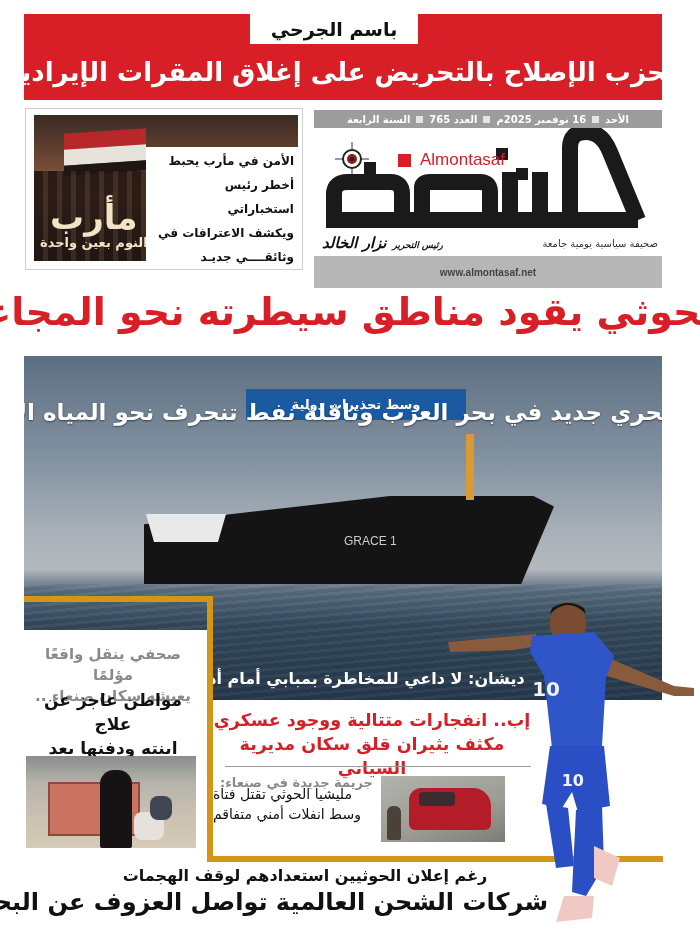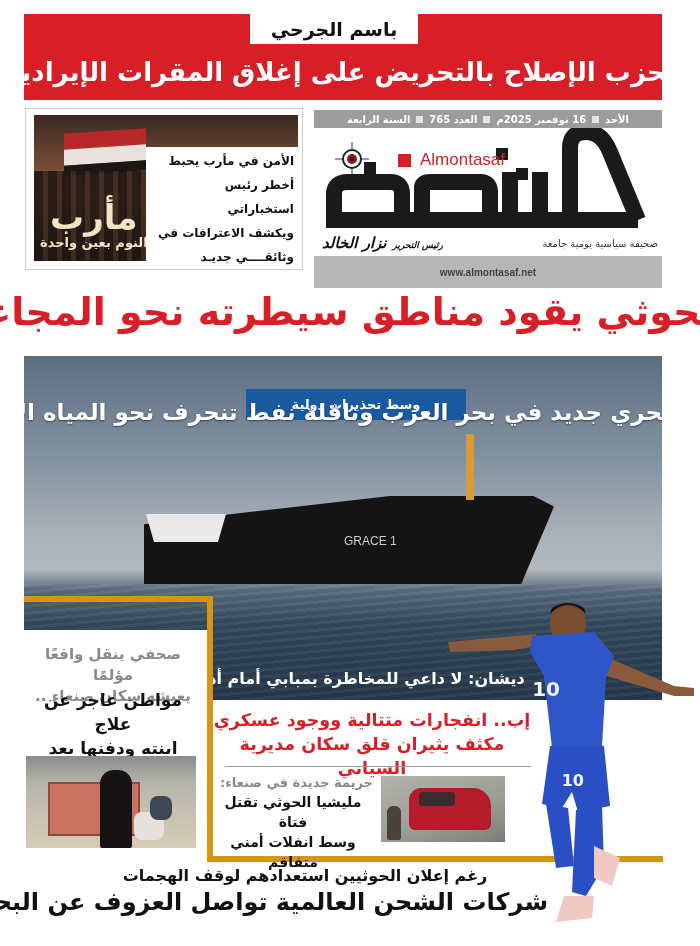--- a/index.html
+++ b/index.html
@@ -85,21 +85,21 @@
   
   .mid-col { left: 213px; top: 700px; width: 323px; height: 156px; background: #fff; padding-left: 36px; }
   .ib-head { left: 0; top: 8px; width: 318px; color: #d81e26; font-weight: bold; font-size: 17.5px; line-height: 24px; text-align: center; }
   .mid-rule { left: 12px; top: 66px; width: 306px; height: 1px; background: #9a9a9a; }
   .car-img { left: 168px; top: 76px; width: 124px; height: 66px; overflow: hidden;
     background: linear-gradient(160deg, #b3b3ad 0%, #9c9c95 60%, #7d7b76 100%); }
   .car-img .car { position: absolute; left: 28px; top: 12px; width: 82px; height: 42px; background: #b51c2a; border-radius: 12px 18px 6px 6px; }
   .car-img .win { position: absolute; left: 38px; top: 16px; width: 36px; height: 14px; background: #3a2c30; border-radius: 4px; }
   .car-img .person { position: absolute; left: 6px; top: 30px; width: 14px; height: 34px; background: #4a4238; border-radius: 6px 6px 2px 2px; }
   .crime-kicker { left: 0; top: 74px; width: 162px; color: #8a8a8a; font-weight: bold; font-size: 13px; line-height: 18px; text-align: right; padding-right: 2px; }
-  .crime-head { left: 0; top: 92px; width: 162px; color: #111; font-weight: bold; font-size: 14px; line-height: 20px; text-align: center; padding-right: 2px; }
+  .crime-head { left: 0; top: 84px; width: 162px; color: #111; font-weight: normal; font-size: 14px; line-height: 20px; text-align: left; padding-right: 2px; }
 
   
   .player { left: 444px; top: 596px; width: 256px; height: 330px; }
 
   
   .bottom-kicker { left: 60px; top: 866px; width: 490px; color: #111; font-weight: bold; font-size: 16px;
     text-align: center; white-space: nowrap; }
   .bottom-head { left: 8px; top: 888px; width: 540px; color: #111; font-weight: bold; font-size: 24px;
     text-align: center; white-space: nowrap; letter-spacing: -0.5px; }
 </style>

